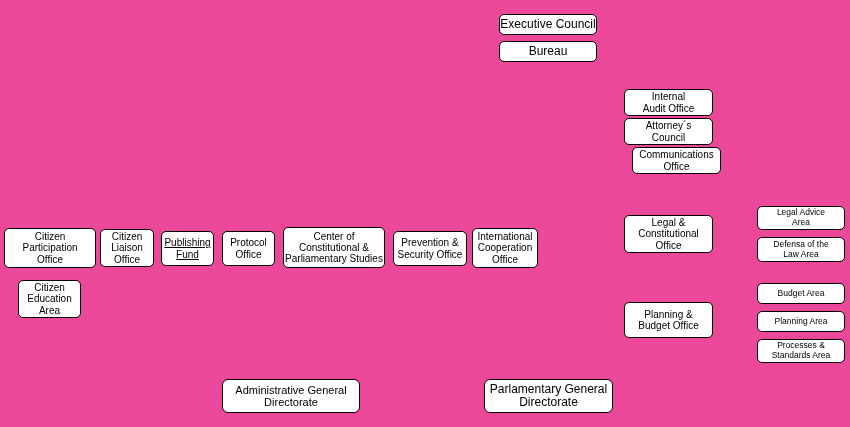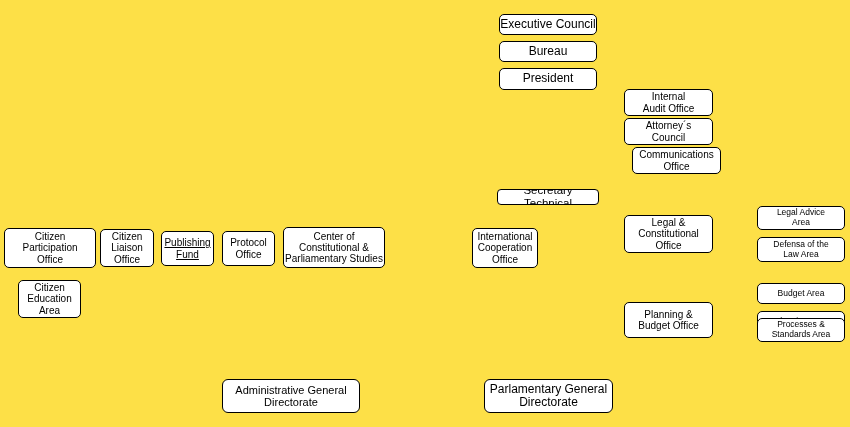--- a/index.html
+++ b/index.html
@@ -4,21 +4,21 @@
 <style>
   html, body {
     margin: 0;
     padding: 0;
     background: #000000;
   }
   #canvas {
     position: relative;
     width: 850px;
     height: 427px;
-    background: #fde047;
+    background: #ec4899;
     overflow: hidden;
     font-family: "Liberation Sans", sans-serif;
   }
   .node {
     position: absolute;
     box-sizing: border-box;
     background: #ffffff;
     color: #000000;
     border: 1px solid #000000;
     border-radius: 5px;
@@ -50,56 +50,56 @@
   .n-prevention-security   { left:393px; top:231px; width:74px;  height:35px; font-size:10px; }
   .n-intl-cooperation      { left:472px; top:228px; width:66px;  height:40px; font-size:10px; }
   .n-citizen-education     { left:18px;  top:280px; width:63px;  height:38px; font-size:10px; }
   
   .n-legal-constitutional { left:624px; top:215px; width:89px; height:38px; font-size:10px; }
   .n-legal-advice         { left:757px; top:206px; width:88px; height:24px; font-size:8.5px; }
   .n-defensa-law          { left:757px; top:237px; width:88px; height:25px; font-size:8.5px; }
   .n-planning-budget      { left:624px; top:302px; width:89px; height:36px; font-size:10px; }
   .n-budget-area          { left:757px; top:283px; width:88px; height:21px; font-size:8.5px; }
   .n-planning-area        { left:757px; top:311px; width:88px; height:21px; font-size:8.5px; }
-  .n-processes-standards  { left:757px; top:318px; width:88px; height:24px; font-size:8.5px; }
+  .n-processes-standards  { left:757px; top:339px; width:88px; height:24px; font-size:8.5px; }
   
   .n-admin-directorate        { left:222px; top:379px; width:138px; height:34px; font-size:11px; border-radius:6px; }
   .n-parlamentary-directorate { left:484px; top:379px; width:129px; height:34px; font-size:12px; border-radius:6px; }
 </style>
 </head>
 <body>
 
 <div id="canvas">
 
   <div class="node n-executive">Executive Council</div>
   <div class="node n-bureau">Bureau</div>
-  <div class="node n-president">President</div>
 
   <div class="node n-internal-audit">Internal
 Audit Office</div>
   <div class="node n-attorneys">Attorney´s
 Council</div>
   <div class="node n-communications">Communications
 Office</div>
 
-  <div class="node n-sec-technical">Secretary Technical</div>
 
   <div class="node n-citizen-participation">Citizen
 Participation
 Office</div>
   <div class="node n-citizen-liaison">Citizen
 Liaison
 Office</div>
   <div class="node n-publishing-fund">Publishing
 Fund</div>
   <div class="node n-protocol">Protocol
 Office</div>
   <div class="node n-center-studies">Center of
 Constitutional &amp;
 Parliamentary Studies</div>
+  <div class="node n-prevention-security">Prevention &amp;
+Security Office</div>
   <div class="node n-intl-cooperation">International
 Cooperation
 Office</div>
   <div class="node n-citizen-education">Citizen
 Education
 Area</div>
 
   <div class="node n-legal-constitutional">Legal &amp;
 Constitutional
 Office</div>

